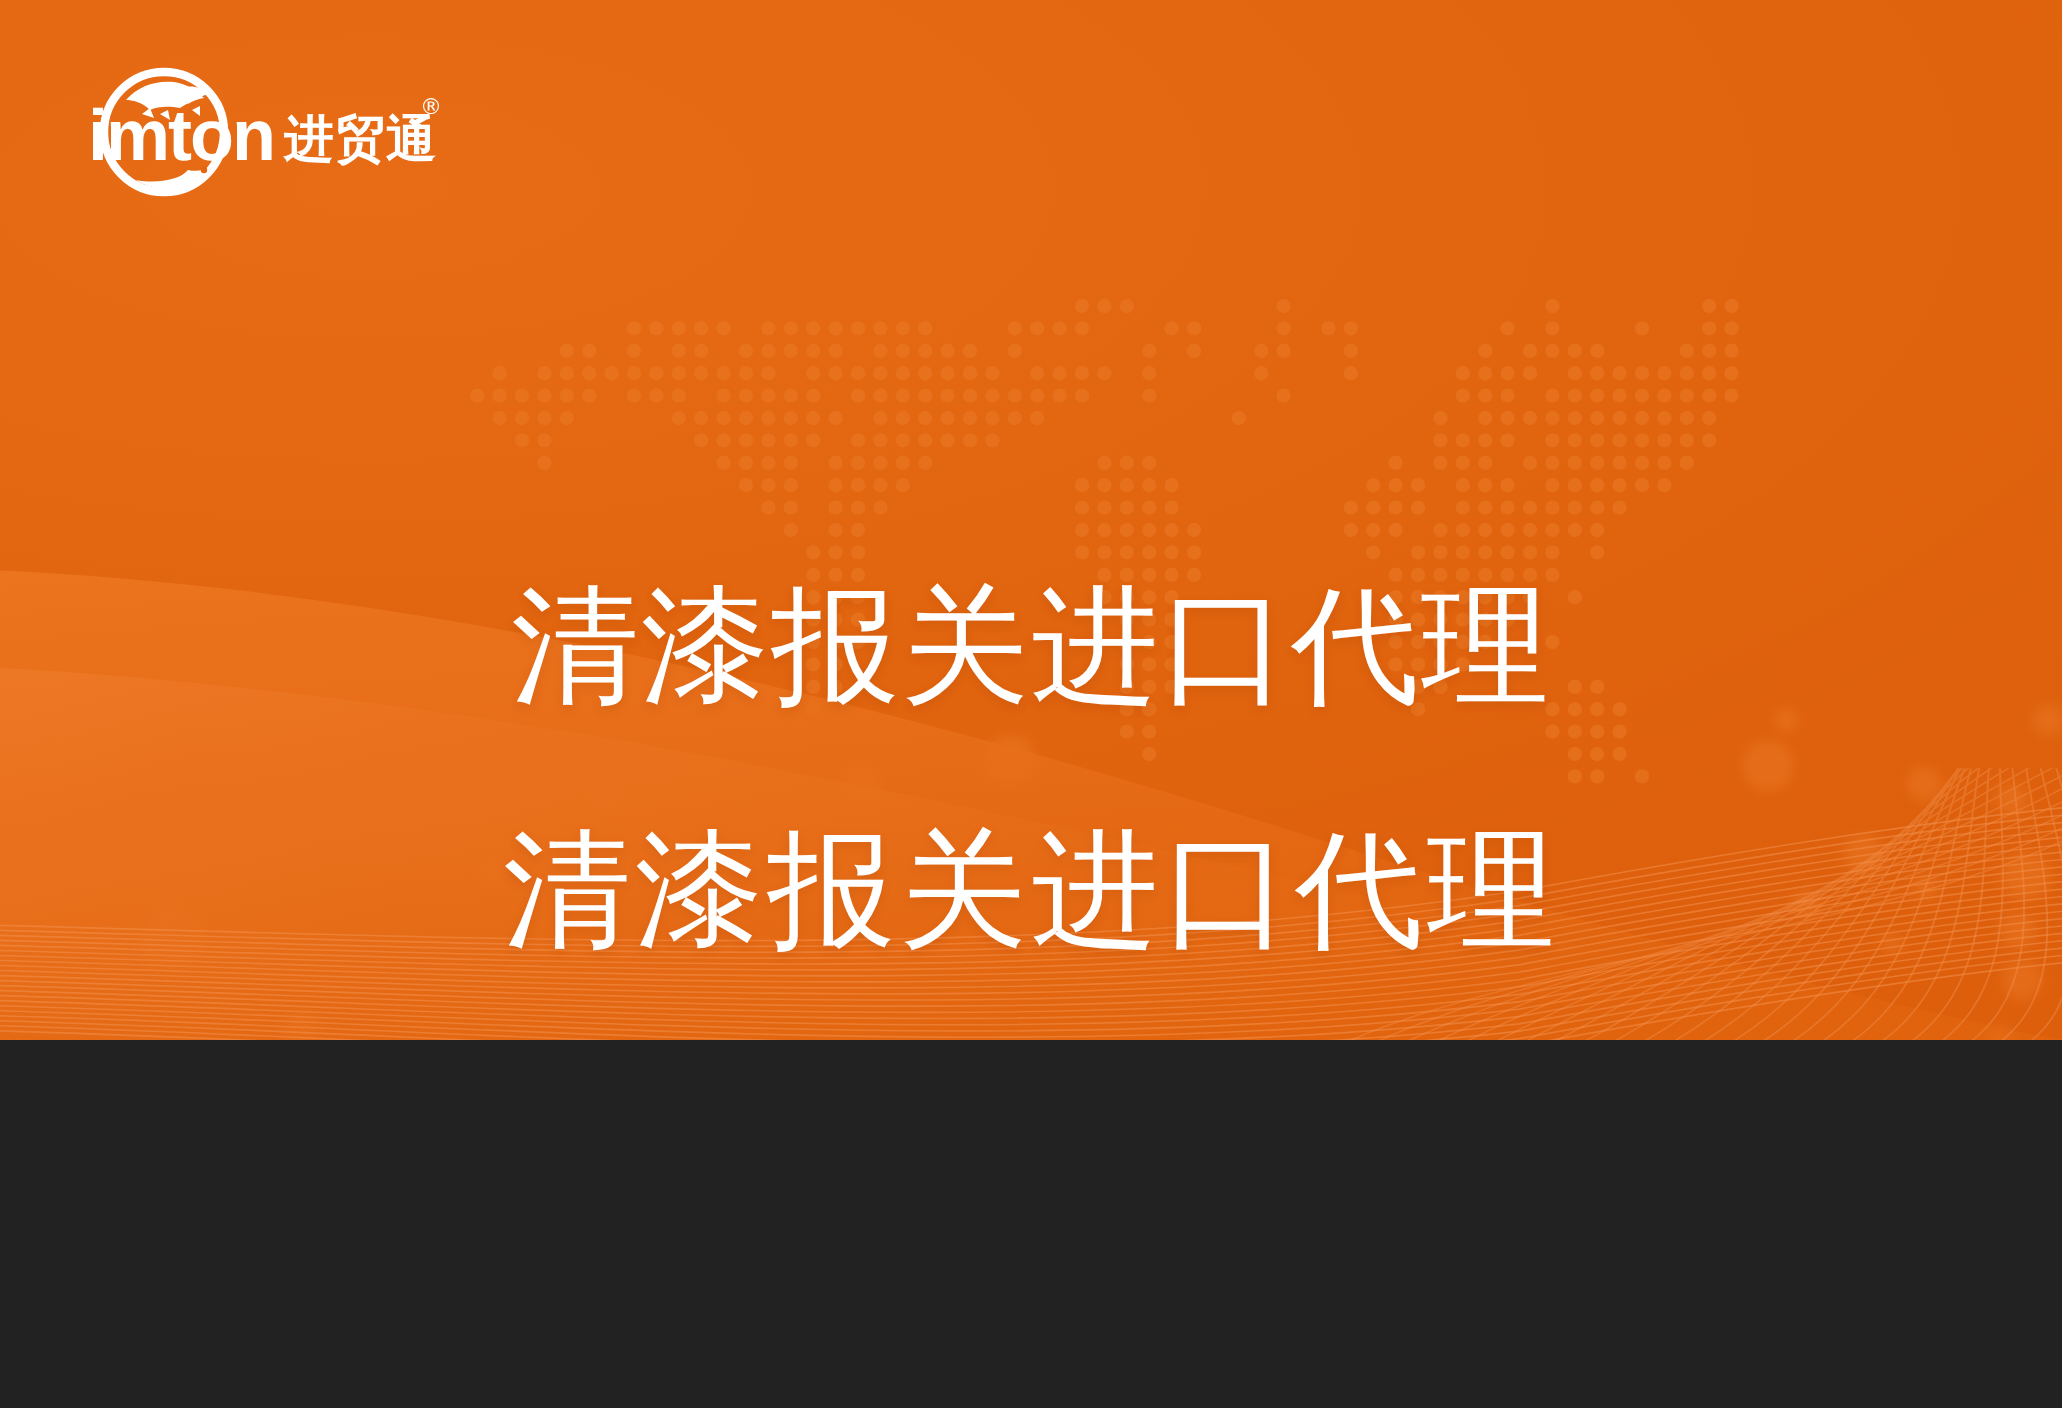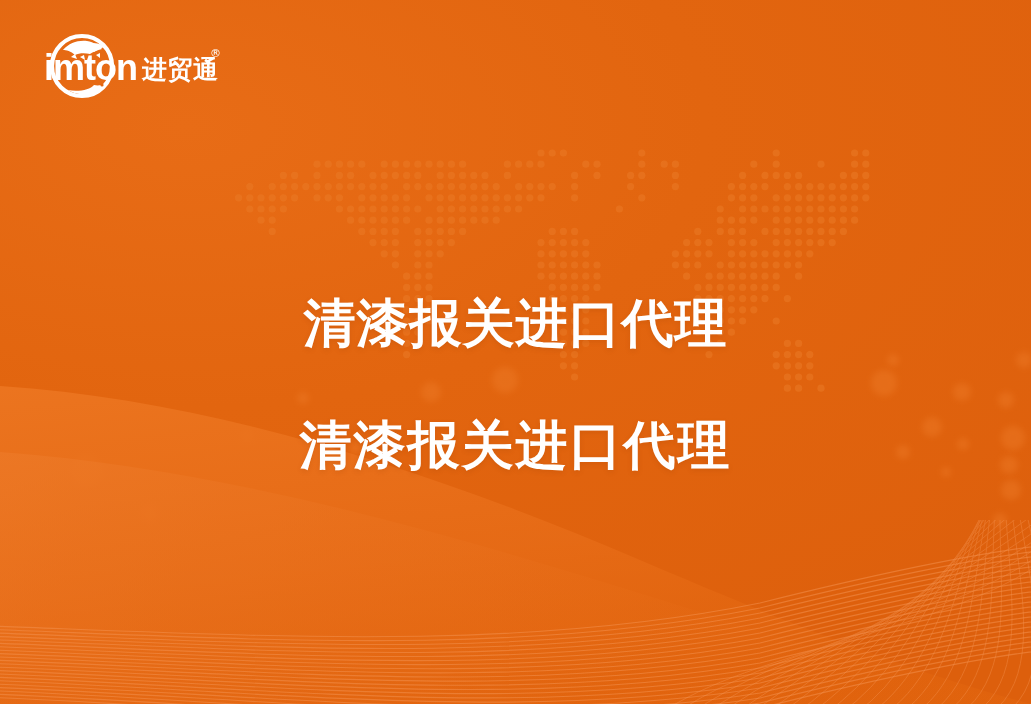--- a/index.html
+++ b/index.html
@@ -2,21 +2,21 @@
 <html lang="zh"><head>
 <meta charset="utf-8">
 <title>清漆报关进口代理流程以及hs编码</title>
 <style>
   html,body{margin:0;padding:0;background:#222;}
   *{box-sizing:border-box;}
 
   #banner{
     position:relative;
     width:1031px;
-    height:704px;
+    height:520px;
     overflow:hidden;
     font-family:"Liberation Sans","DejaVu Sans",sans-serif;
     background:#e2650f;
   }
 
   
   .bg-base{
     position:absolute; inset:0;
     background:
       radial-gradient(120% 95% at 18% 18%, #e86c16 0%, #e2650f 42%, #dd5f0c 100%);
@@ -57,23 +57,23 @@
   
   .headline{
     position:absolute;
     left:0; right:0;
     top:262px;
     text-align:center;
     color:#ffffff;
     z-index:5;
   }
   .headline .line{
-    font-size:52px;
+    font-size:64px;
     line-height:122px;
-    font-weight:bold;
+    font-weight:normal;
     letter-spacing:1px;
     white-space:nowrap;
     text-shadow:0 2px 5px rgba(150,60,0,.18);
   }
   .headline .line.l2{ letter-spacing:2px; }
 </style>
 </head>
 <body>
 
 <div id="banner">

